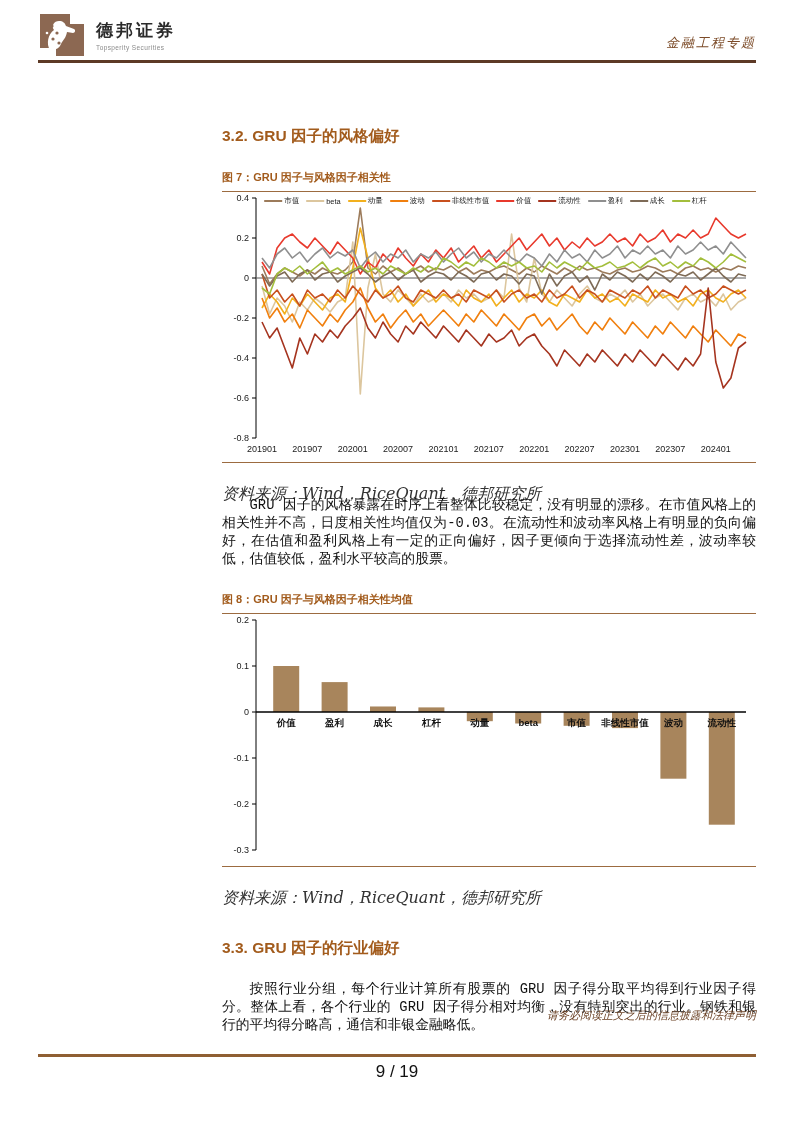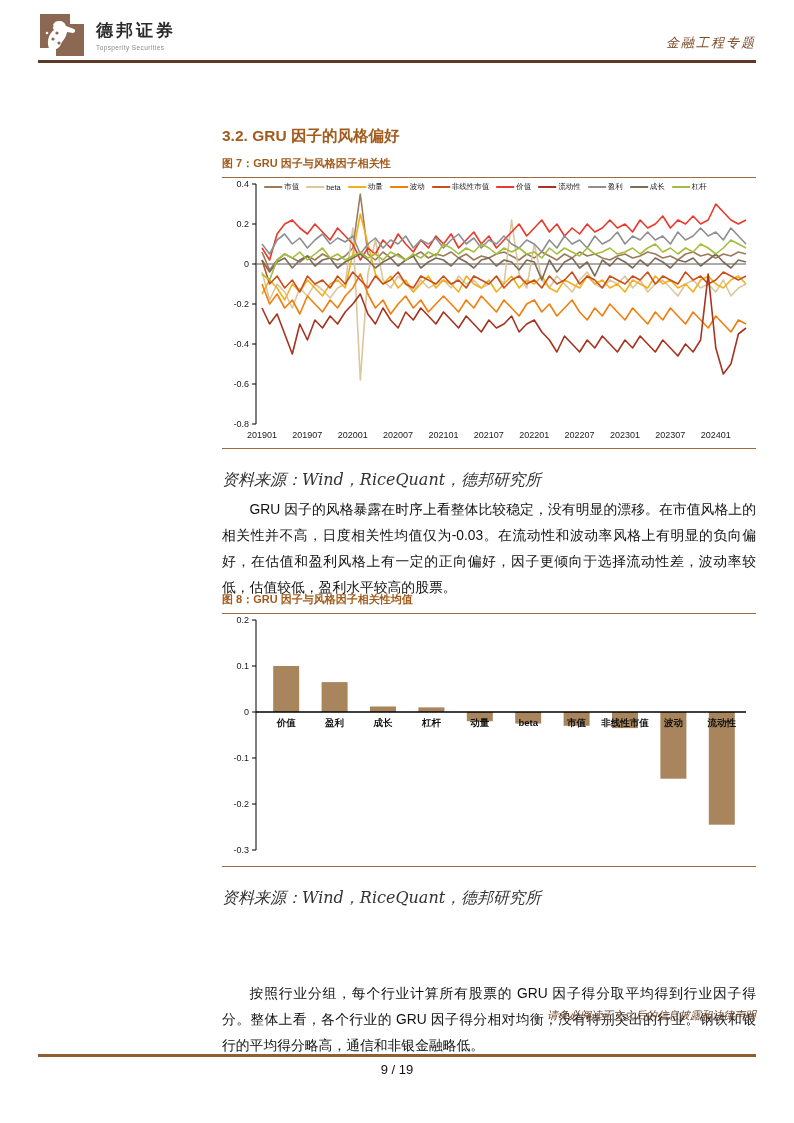--- a/index.html
+++ b/index.html
@@ -13,38 +13,38 @@
   }
   
   .brand { position: absolute; left: 38px; top: 12px; display: flex; align-items: center; }
   .brand-text { margin-left: 10px; }
   .brand-cn { font-size: 17px; font-weight: bold; color: #2b2b2b; letter-spacing: 3px; font-family: "Liberation Sans", sans-serif; }
   .brand-en { font-size: 6.5px; color: #8a8a8a; letter-spacing: 0.4px; margin-top: 2px; }
   .doc-type { position: absolute; right: 38px; top: 34px; font-size: 13px; color: #7c4b28; font-family: "DejaVu Serif", serif; font-style: italic; letter-spacing: 2px; margin-left: 28px; }
   .header-rule { position: absolute; left: 38px; top: 60px; width: 718px; height: 3px; background: #5d3a26; }
   
   .h2 { position: absolute; left: 222px; width: 534px; font-size: 15.5px; font-weight: bold; color: #a25b1c; font-family: Liberation Sans, sans-serif; }
-  .para { position: absolute; left: 222px; width: 534px; font-size: 13.8px; line-height: 26px; color: #111111; text-align: justify; text-indent: 2em; font-family: Liberation Sans, sans-serif; }
+  .para { position: absolute; left: 222px; width: 534px; font-size: 13.8px; line-height: 18px; color: #111111; text-align: justify; text-indent: 2em; font-family: Liberation Mono, monospace; }
   
   .figure { position: absolute; left: 222px; width: 534px; }
   .fig-caption { font-size: 11px; font-weight: bold; color: #a25b1c; margin-bottom: 6px; }
   .fig-rule { width: 100%; height: 1px; background: #9c6b40; }
   .fig-source { font-size: 16px; color: #333333; font-family: "DejaVu Serif", serif; font-style: italic; margin-top: 21px; }
   .chart-wrap { position: relative; width: 534px; }
   .legend-row {
     position: absolute; top: 0px; left: 50%; transform: translateX(-50%);
     display: flex; align-items: center; white-space: nowrap; z-index: 2;
   }
   .legend-item { display: flex; align-items: center; margin-right: 7px; }
   .legend-swatch { display: inline-block; width: 18px; height: 2px; margin-right: 2px; }
   .legend-label { font-size: 7.5px; color: #222222; }
   svg text { font-family: "Liberation Sans", sans-serif; }
   
   .footer-rule { position: absolute; left: 38px; top: 1054px; width: 718px; height: 2.5px; background: #8f5f33; }
-  .page-num { position: absolute; left: 0; top: 1062px; width: 794px; text-align: center; font-size: 13px; color: #111111; }
+  .page-num { position: absolute; left: 0; top: 1062px; width: 794px; text-align: center; font-size: 17px; color: #111111; }
   .disclaimer { position: absolute; right: 38px; top: 1008px; font-size: 11px; color: #6b4226; font-family: Liberation Mono, monospace; font-style: italic; }
 </style>
 </head>
 <body>
 
 <div class="page">
 
   <div class="brand">
     <svg width="48" height="46" viewBox="0 0 48 46">
       <path d="M2 2 h30 v10 h14 v32 h-28 v-8 h-16 z" fill="#8c6852"></path>
@@ -58,21 +58,21 @@
     <div class="brand-text">
       <div class="brand-cn">德邦证券</div>
       <div class="brand-en">Topsperity Securities</div>
     </div>
   </div>
   <div class="doc-type">金融工程专题</div>
   <div class="header-rule"></div>
 
   <div class="h2" style="top:126px;">3.2. GRU 因子的风格偏好</div>
 
-  <div class="figure" style="top:156px;">
+  <div class="figure" style="top:170px;">
     <div class="fig-caption">图 7：GRU 因子与风格因子相关性</div>
     <div class="fig-rule"></div>
     <div class="chart-wrap">
       <div class="legend-row" id="fig7-legend" style="top:4px;">
           <span class="legend-item">
             <span class="legend-swatch" style="background: rgb(156, 123, 91);"></span>
             <span class="legend-label">市值</span>
           </span>
           <span class="legend-item">
             <span class="legend-swatch" style="background: rgb(220, 198, 158);"></span>
@@ -195,20 +195,21 @@
           <text x="354.59999999999997" y="112" text-anchor="middle" font-size="9.5" font-weight="bold" fill="#111111">市值</text>
           <text x="403" y="112" text-anchor="middle" font-size="9.5" font-weight="bold" fill="#111111">非线性市值</text>
           <text x="451.4" y="112" text-anchor="middle" font-size="9.5" font-weight="bold" fill="#111111">波动</text>
           <text x="499.8" y="112" text-anchor="middle" font-size="9.5" font-weight="bold" fill="#111111">流动性</text>
         </svg>
     </div>
     <div class="fig-rule"></div>
     <div class="fig-source">资料来源：Wind，RiceQuant，德邦研究所</div>
   </div>
 
+  <div class="h2" style="top:938px;">3.3. GRU 因子的行业偏好</div>
 
   <div class="para" style="top:981px;">按照行业分组，每个行业计算所有股票的 GRU 因子得分取平均得到行业因子得分。整体上看，各个行业的 GRU 因子得分相对均衡，没有特别突出的行业。钢铁和银行的平均得分略高，通信和非银金融略低。</div>
 
   <div class="footer-rule"></div>
   <div class="page-num">9 / 19</div>
   <div class="disclaimer">请务必阅读正文之后的信息披露和法律声明</div>
 
 </div>
 
 </body></html>

